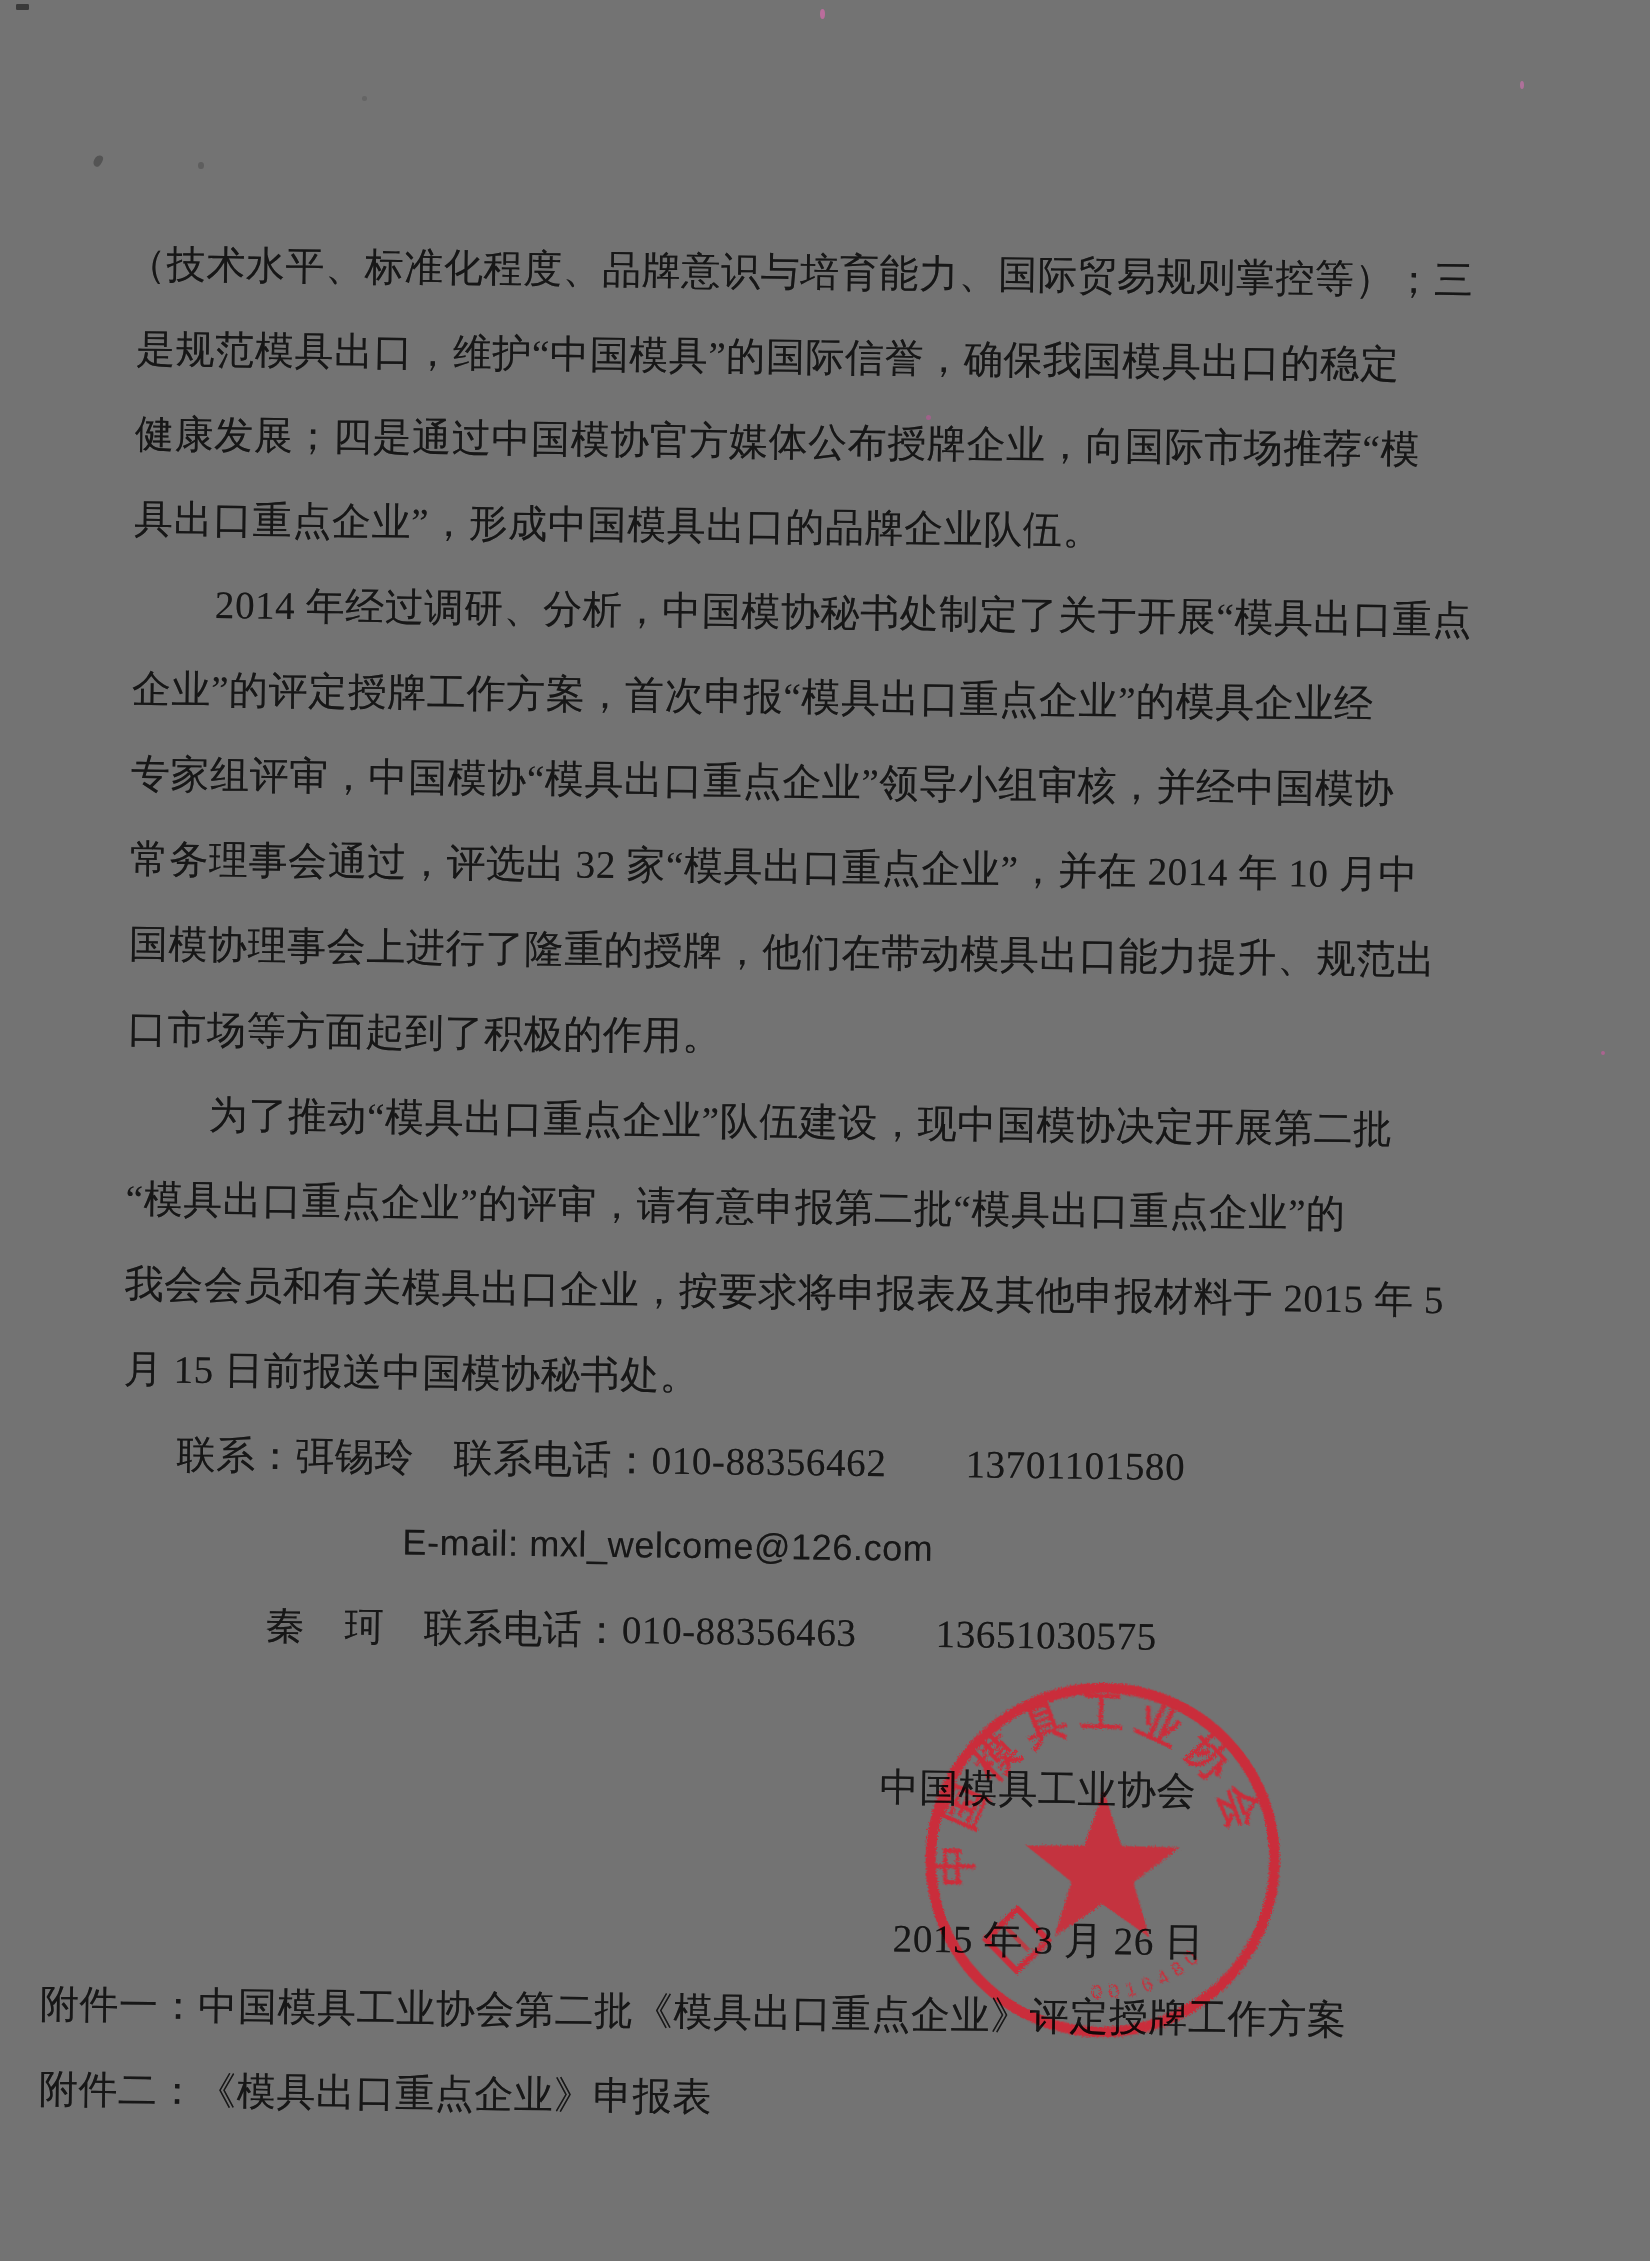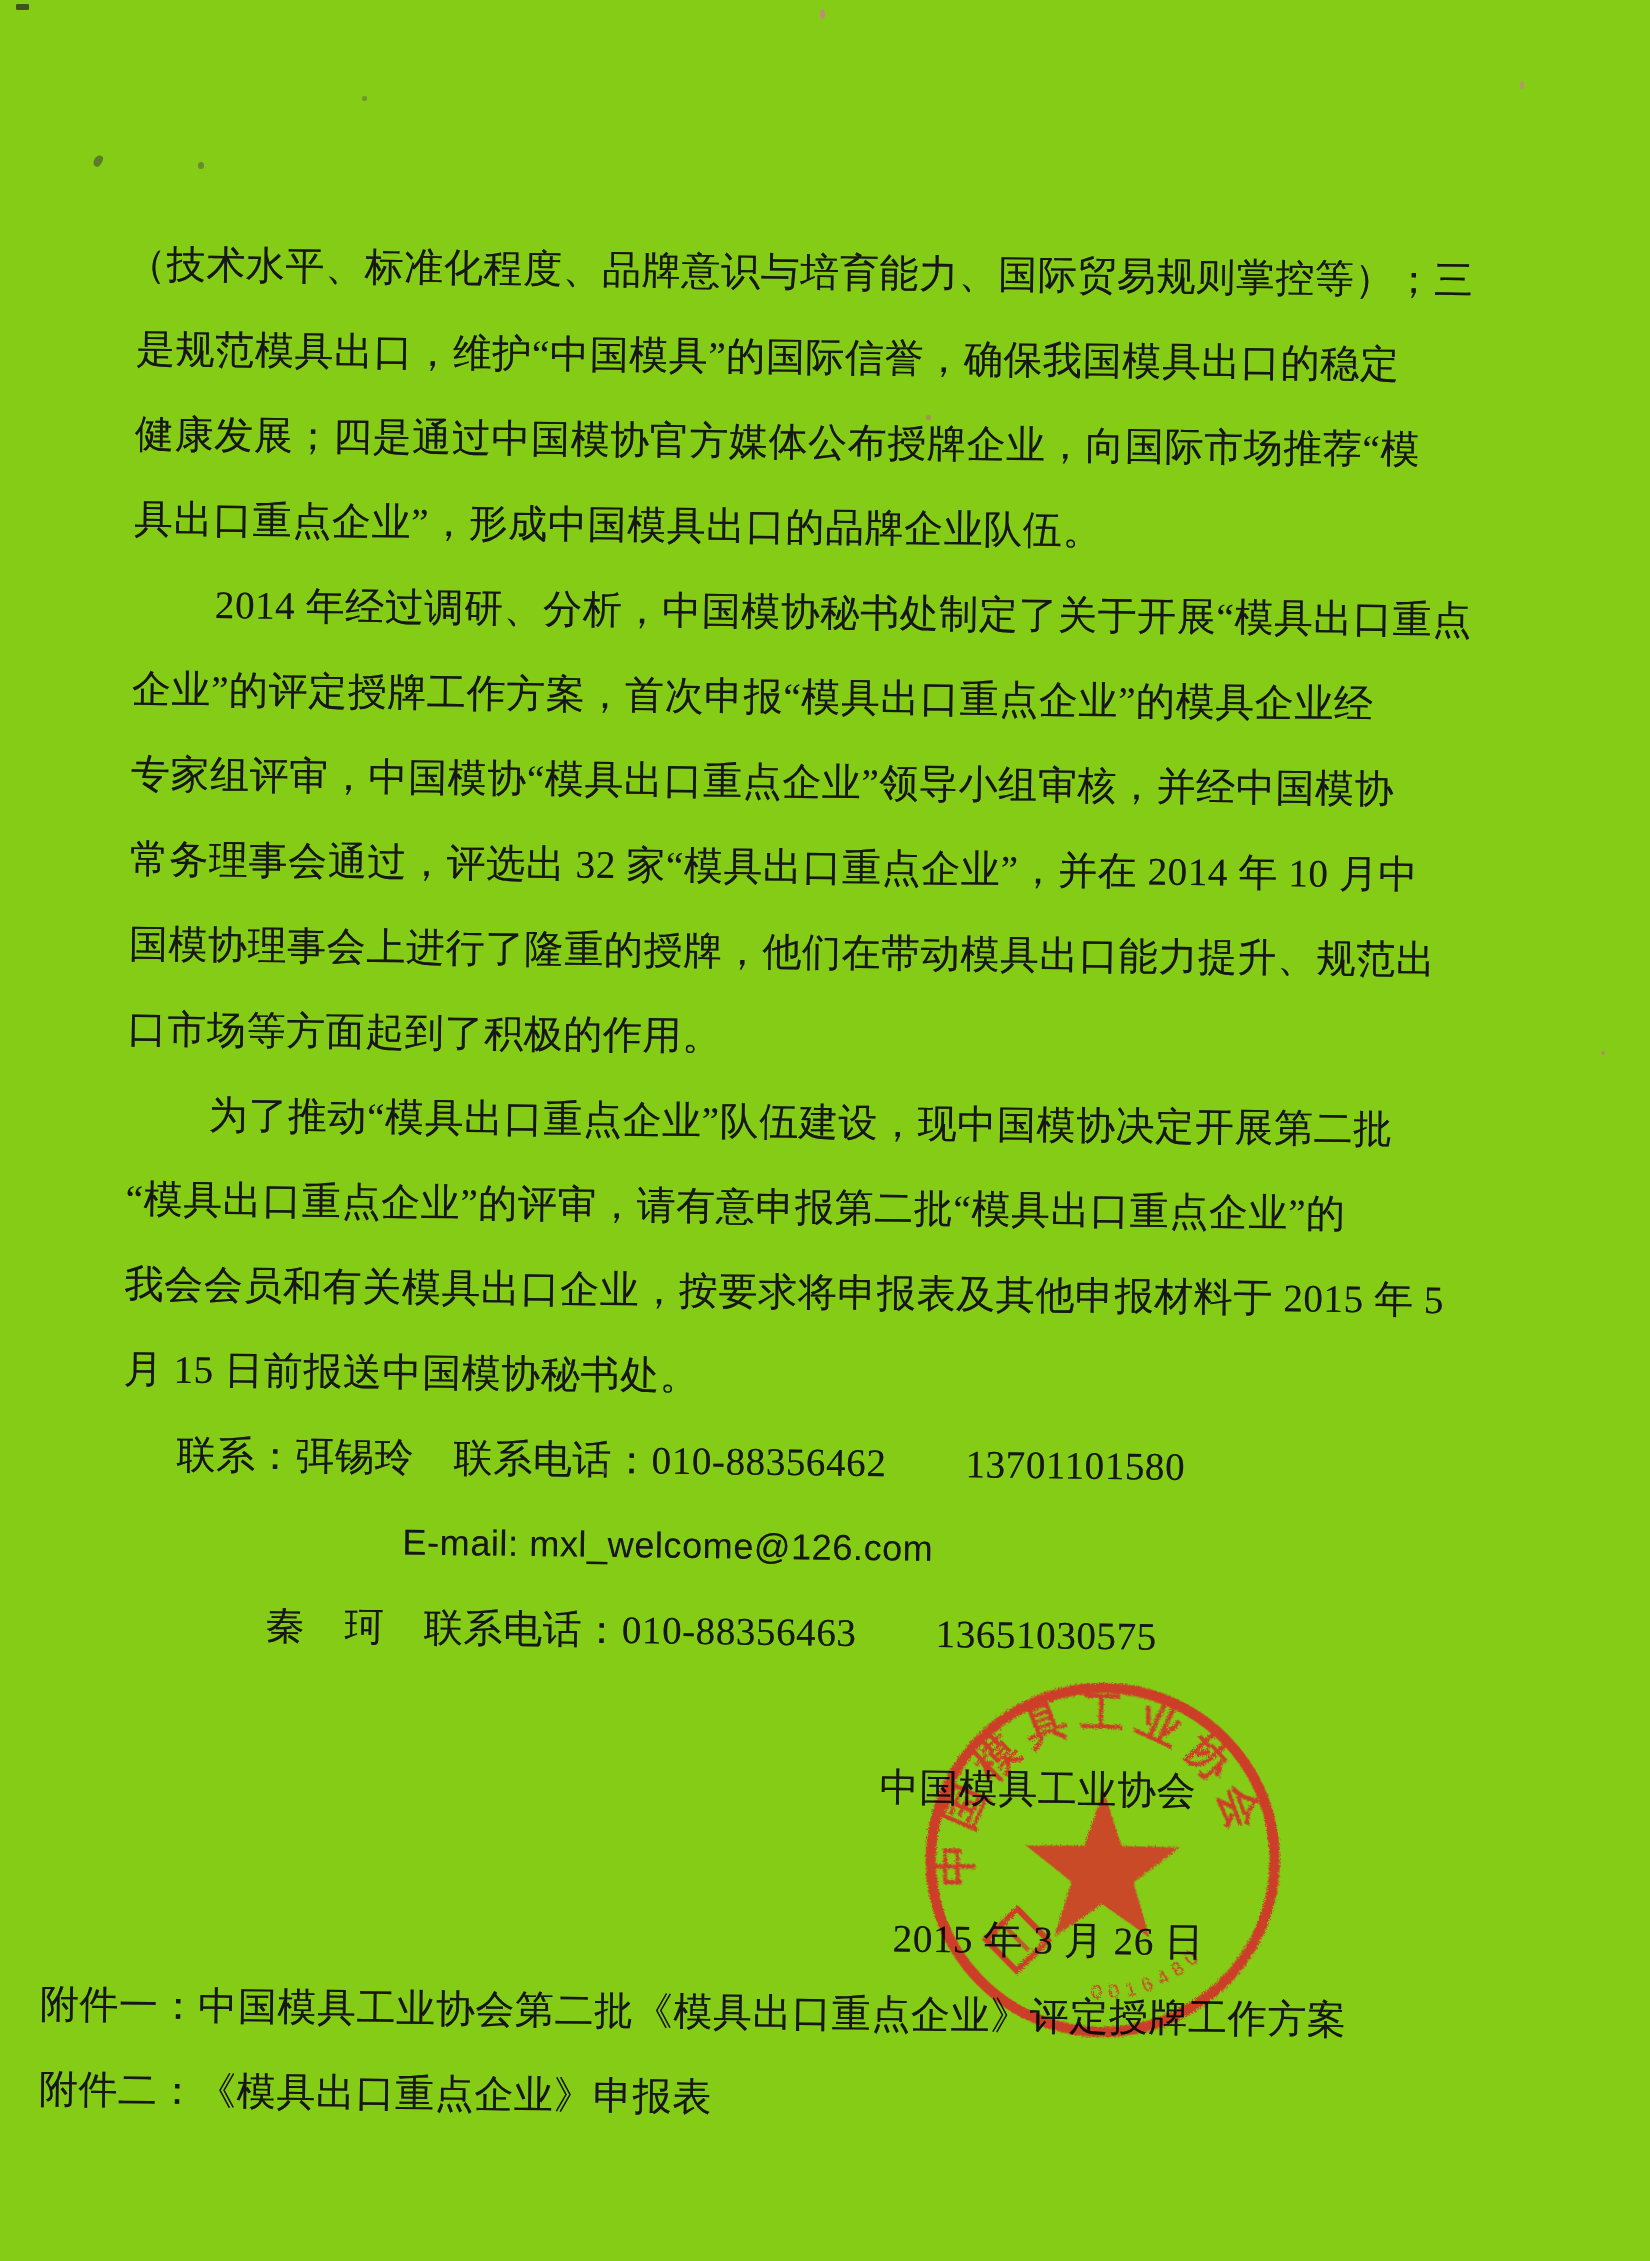--- a/index.html
+++ b/index.html
@@ -2,21 +2,21 @@
 <html style="font-size:10.3px"><head>
 <meta charset="utf-8">
 <style>
   html,body{margin:0;padding:0;}
   body{
     width:1651px;height:2261px;position:relative;background:#e9e9e7;
     font-family:"Liberation Serif","DejaVu Serif",serif;
   }
   .sheet{
     position:absolute;left:0;top:0;width:1651px;height:2261px;
-    background:#84cc16;overflow:hidden;color:#1a1a1a;
+    background:#737373;overflow:hidden;color:#1a1a1a;
   }
   
   .content{
     position:absolute;left:0;top:0;width:1651px;height:2261px;
     transform:rotate(0.7deg);transform-origin:129px 272px;
   }
   .main-text{position:absolute;left:0;top:221px;width:1651px;}
   .line{
     font-size:39px;line-height:85px;height:85px;white-space:pre;
     letter-spacing:0.6px;color:#171717;text-shadow:0 0 0.6px rgba(25,25,25,.55);

